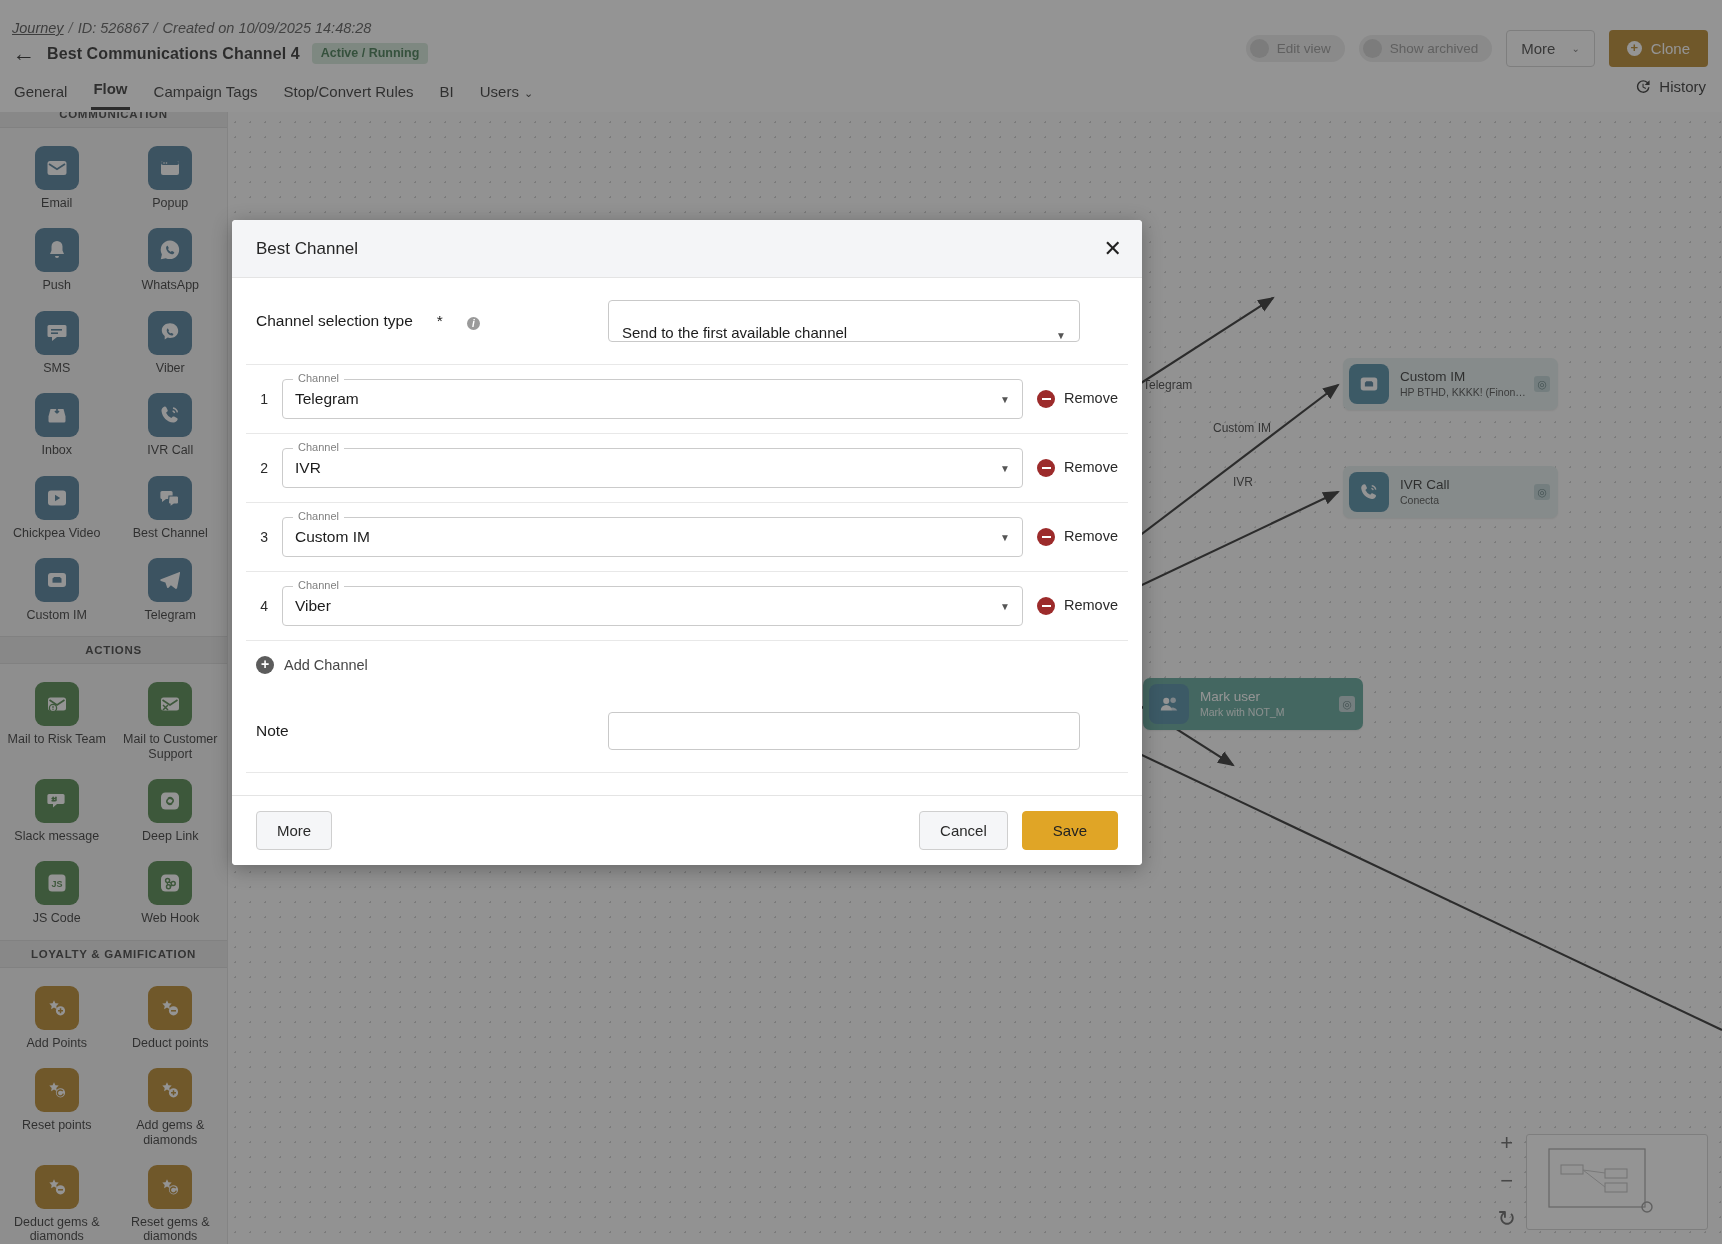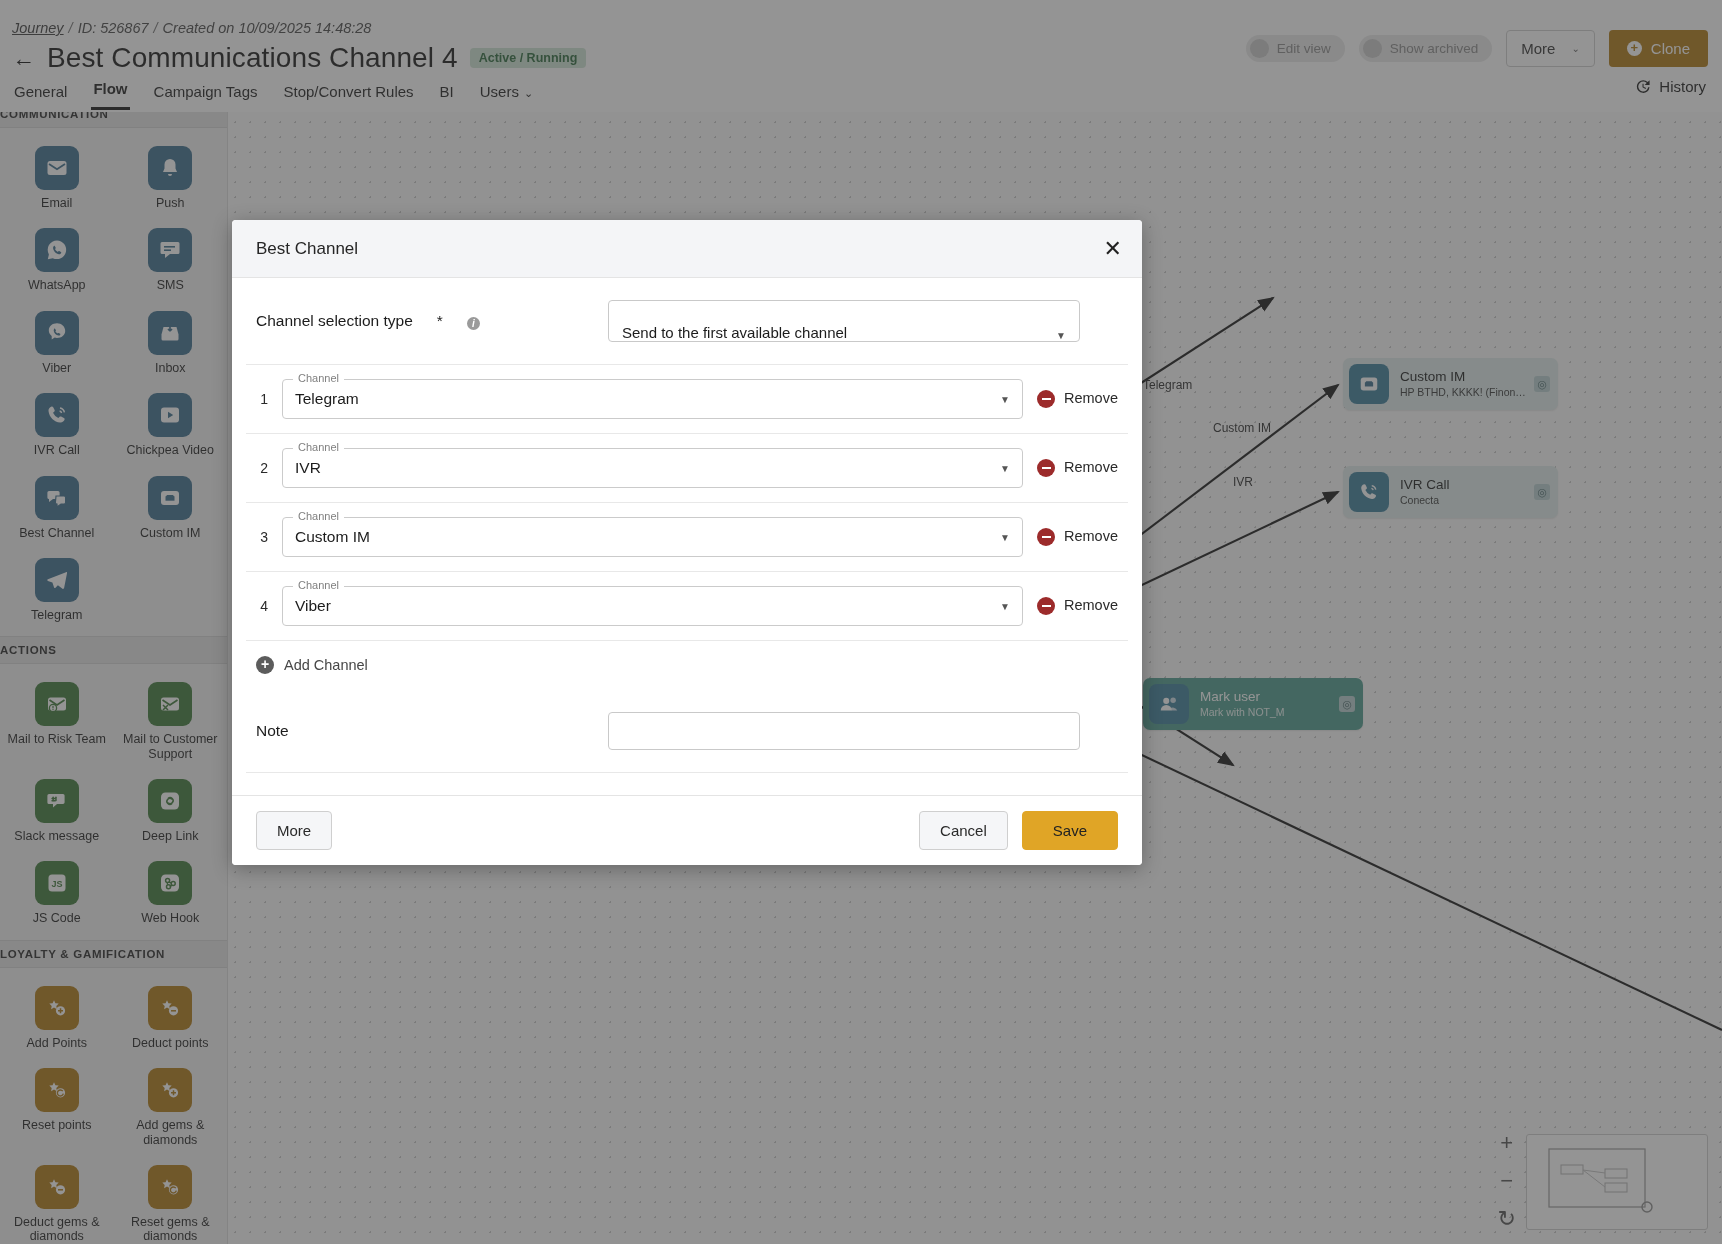--- a/index.html
+++ b/index.html
@@ -21,21 +21,21 @@
     font-size: 14.5px; font-style: italic; color: #4a4a4a;
     display: flex; align-items: center; gap: 5px;
   }
   .breadcrumb .crumb-link { text-decoration: underline; color: #3f3f3f; cursor: pointer; }
   .breadcrumb .sep { color: #777; }
   .title-row {
     position: absolute; left: 12px; top: 30px;
     display: flex; align-items: center; gap: 12px;
   }
   .back-arrow { font-size: 23px; color: #111; line-height: 1; cursor: pointer; }
-  .page-title { font-size: 28px; font-weight: normal; color: #1a1a1a; letter-spacing: .1px; }
+  .page-title { font-size: 16px; font-weight: bold; color: #1a1a1a; letter-spacing: .1px; }
   .status-badge {
     background: #cfe4d4; color: #2e6b3e; font-size: 12.5px; font-weight: bold;
     border-radius: 4px; padding: 4px 9px; line-height: 1;
   }
   .tabs {
     position: absolute; left: 12px; top: 64px;
     display: flex; align-items: flex-end; gap: 22px;
   }
   .tab {
     font-size: 15px; color: #1f1f1f; padding: 4px 2px 10px 2px;
@@ -80,21 +80,21 @@
     font-size: 15px; color: #1a1a1a; cursor: pointer;
   }
 
   
   .sidebar {
     position: absolute; left: 0; top: 100px; width: 228px; height: 1144px;
     background: #f2f2f2; border-right: 1px solid #dcdcdc; overflow: hidden;
   }
   .sb-section-head {
     background: #e4e4e4; border-top: 1px solid #d4d4d4; border-bottom: 1px solid #d4d4d4;
-    text-align: left; font-size: 11.5px; font-weight: bold; letter-spacing: .7px;
+    text-align: center; font-size: 11.5px; font-weight: bold; letter-spacing: .7px;
     color: #2b2b2b; padding: 7px 0;
   }
   .sb-grid {
     display: grid; grid-template-columns: 1fr 1fr;
     padding: 10px 0 6px 0; row-gap: 2px;
   }
   .sb-item {
     display: flex; flex-direction: column; align-items: center; gap: 6px;
     padding: 8px 4px; cursor: pointer;
   }
@@ -320,20 +320,31 @@
       <div class="sb-section-head">COMMUNICATION</div>
       <div class="sb-grid">
         <div class="sb-item">
           <span class="sb-icon" style="background:#3d6f8e">
             <svg viewBox="0 0 24 24">
               <rect x="2.5" y="5" width="19" height="14" rx="2.5" fill="#fff"></rect>
               <path d="M4 8l8 5.2L20 8" stroke="#3d6f8e" stroke-width="1.8" fill="none"></path>
             </svg>
           </span>
           <span class="sb-label">Email</span>
+        </div>
+        <div class="sb-item">
+          <span class="sb-icon" style="background:#3d6f8e">
+            <svg viewBox="0 0 24 24">
+              <rect x="3" y="5" width="18" height="14" rx="2" fill="#fff"></rect>
+              <rect x="3" y="5" width="18" height="4" rx="2" fill="#3d6f8e"></rect>
+              <circle cx="6" cy="7" r="0.8" fill="#fff"></circle>
+              <circle cx="8.5" cy="7" r="0.8" fill="#fff"></circle>
+            </svg>
+          </span>
+          <span class="sb-label">Popup</span>
         </div>
         <div class="sb-item">
           <span class="sb-icon" style="background:#3d6f8e">
             <svg viewBox="0 0 24 24">
               <path d="M12 3a5.5 5.5 0 0 0-5.5 5.5v4L5 16h14l-1.5-3.5v-4A5.5 5.5 0 0 0 12 3z" fill="#fff"></path>
               <path d="M10 18a2 2 0 0 0 4 0z" fill="#fff"></path>
             </svg>
           </span>
           <span class="sb-label">Push</span>
         </div>

